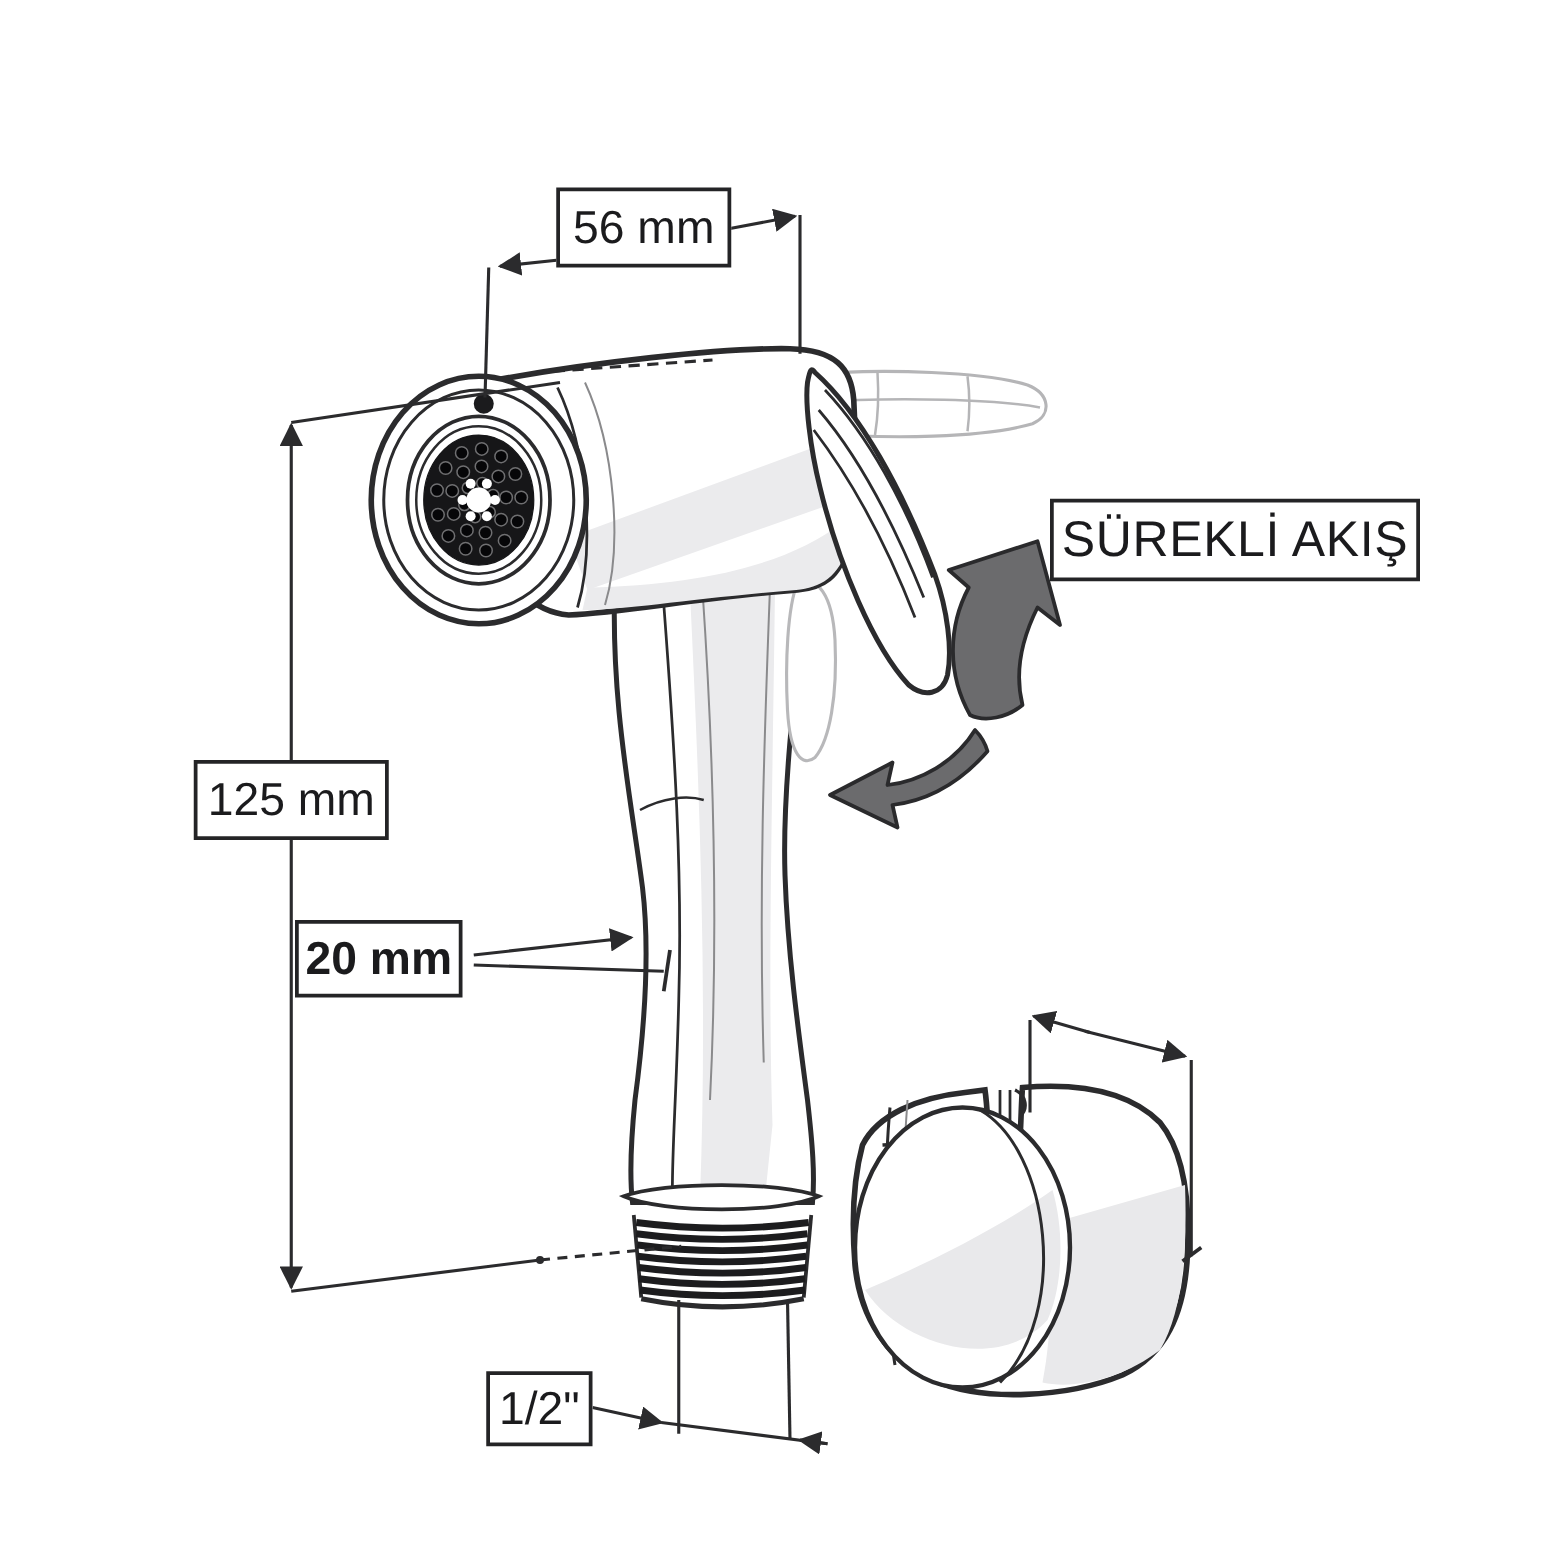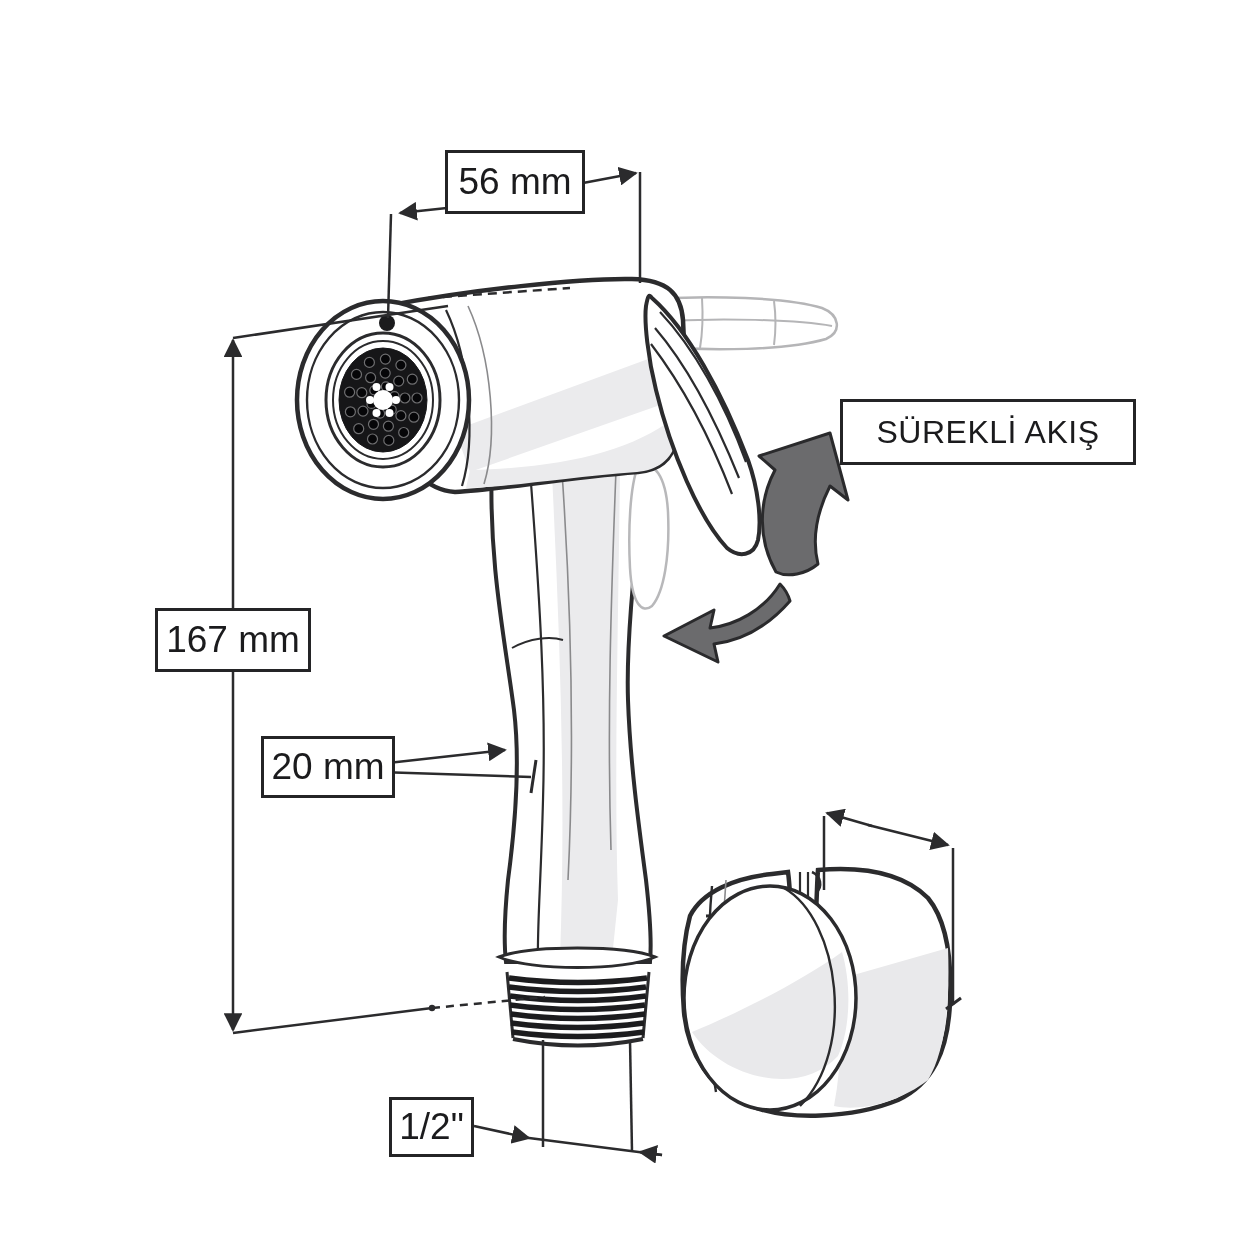--- a/index.html
+++ b/index.html
@@ -14,21 +14,21 @@
   .label-box{
     position:absolute;
     background:#ffffff;
     border:3px solid #242426;
     display:flex;align-items:center;justify-content:center;
     color:#1b1b1d;
     white-space:nowrap;
     box-sizing:border-box;
   }
   .dim{font-size:37px;}
-  .ann{font-size:32px;letter-spacing:0.5px;}
+  .ann{font-size:40px;letter-spacing:0.5px;}
 </style>
 </head>
 <body>
 
 <div class="canvas">
 
 <svg class="art" width="1250" height="1250" viewBox="0 0 1250 1250">
   <defs>
     <marker id="arr" viewBox="0 0 10 10" refX="9" refY="5" markerWidth="7.5" markerHeight="7.5" orient="auto-start-reverse">
       <path d="M0,0 L10,5 L0,10 z" fill="#2b2b2d"></path>
@@ -201,23 +201,23 @@
       <path d="M 868,825 L 948,845" marker-end="url(#arr)"></path>
       <path d="M 824,816 L 824,890"></path>
       <path d="M 953,848 L 953,1005"></path>
       <path d="M 946,1009 L 961,998" stroke-width="3"></path>
     </g>
   </g>
 </svg>
 
 <div class="label-box dim" style="left:445px;top:150px;width:140px;height:64px;">56 mm</div>
 
-<div class="label-box dim" style="left:155px;top:608px;width:156px;height:64px;">167 mm</div>
-
-<div class="label-box dim" style="left:261px;top:736px;width:134px;height:62px;">20 mm</div>
+<div class="label-box dim" style="left:155px;top:608px;width:156px;height:64px;">125 mm</div>
+
+<div class="label-box dim" style="left:236px;top:736px;width:134px;height:62px;font-weight:bold;">20 mm</div>
 
 <div class="label-box dim" style="left:389px;top:1097px;width:85px;height:60px;">1/2"</div>
 
 
 <div class="label-box ann" style="left:840px;top:399px;width:296px;height:66px;">SÜREKLİ AKIŞ</div>
 
 
 </div>
 
 </body></html>

